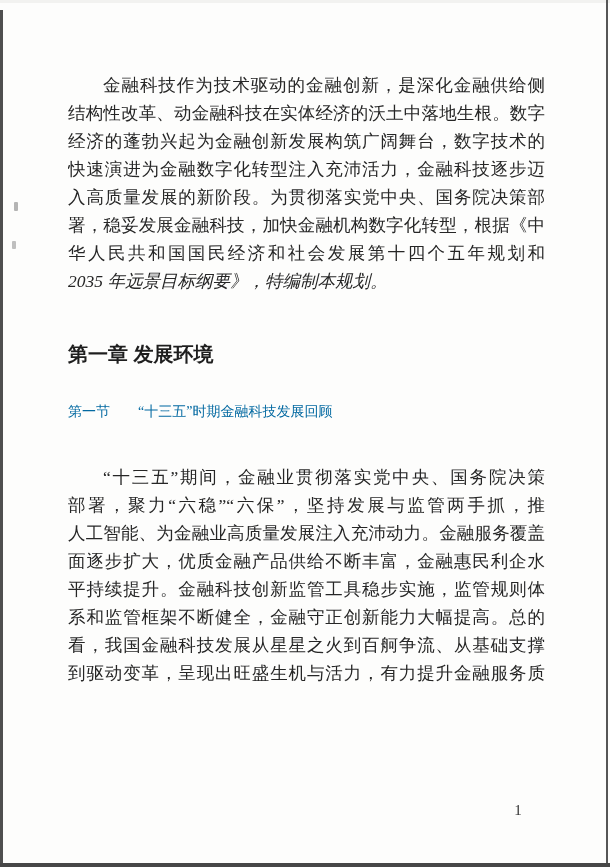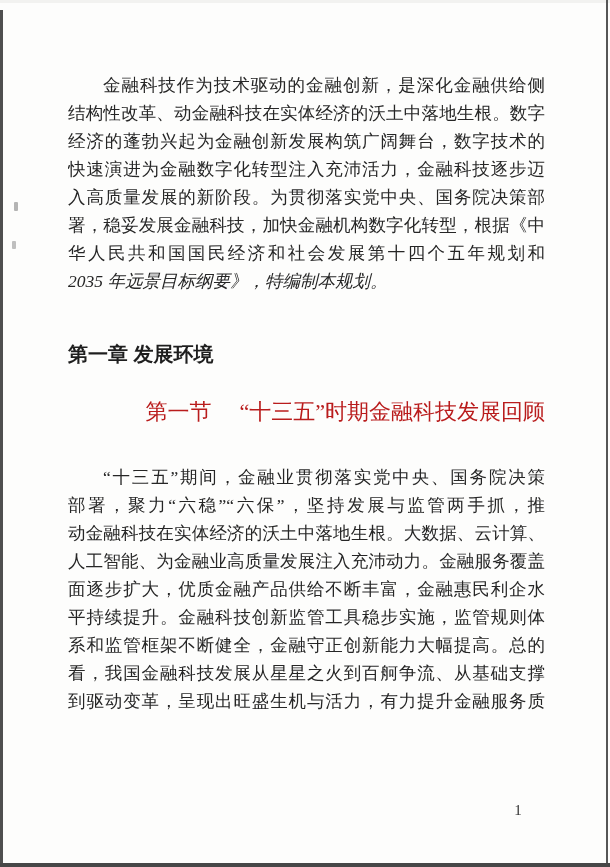--- a/index.html
+++ b/index.html
@@ -41,24 +41,24 @@
   .chapter {
     position: absolute; left: 68px; width: 477px; top: 339px;
     font-family: "Liberation Sans", "DejaVu Sans", sans-serif;
     font-weight: 700;
     font-size: 20px;
     line-height: 30px;
     color: #1e1e1e;
   }
   .section {
     position: absolute; left: 68px; width: 477px; top: 398px;
-    text-align: right;
-    font-size: 22px;
+    text-align: left;
+    font-size: 14px;
     line-height: 28px;
-    color: #b91c1c;
+    color: #0369a1;
   }
   .section .prefix { margin-right: 28px; }
   .pagenum {
     position: absolute; left: 508px; top: 800px; width: 20px;
     text-align: center;
     font-size: 15px;
     line-height: 20px;
     color: #333;
   }
 </style>
@@ -87,21 +87,20 @@
 
   <div class="chapter">第一章 发展环境</div>
 
   <div class="section">
     <span class="prefix">第一节</span><span>“十三五”时期金融科技发展回顾</span>
   </div>
 
   <div class="textcol para2">
     <div class="line indent">“十三五”期间，金融业贯彻落实党中央、国务院决策</div>
     <div class="line">部署，聚力“六稳”“六保”，坚持发展与监管两手抓，推</div>
-    <div class="line">动金融科技在实体经济的沃土中落地生根。大数据、云计算、</div>
     <div class="line">人工智能、为金融业高质量发展注入充沛动力。金融服务覆盖</div>
     <div class="line">面逐步扩大，优质金融产品供给不断丰富，金融惠民利企水</div>
     <div class="line">平持续提升。金融科技创新监管工具稳步实施，监管规则体</div>
     <div class="line">系和监管框架不断健全，金融守正创新能力大幅提高。总的</div>
     <div class="line">看，我国金融科技发展从星星之火到百舸争流、从基础支撑</div>
     <div class="line">到驱动变革，呈现出旺盛生机与活力，有力提升金融服务质</div>
   </div>
 
   <div class="pagenum">1</div>
 

